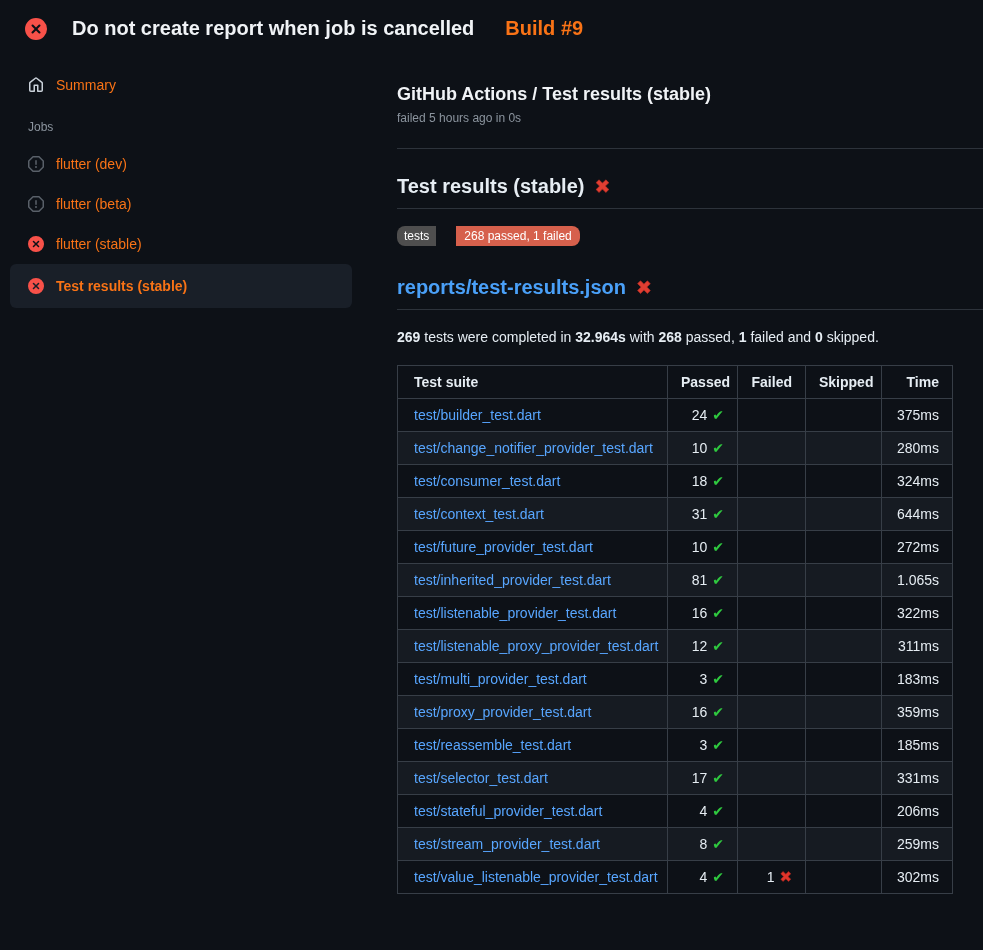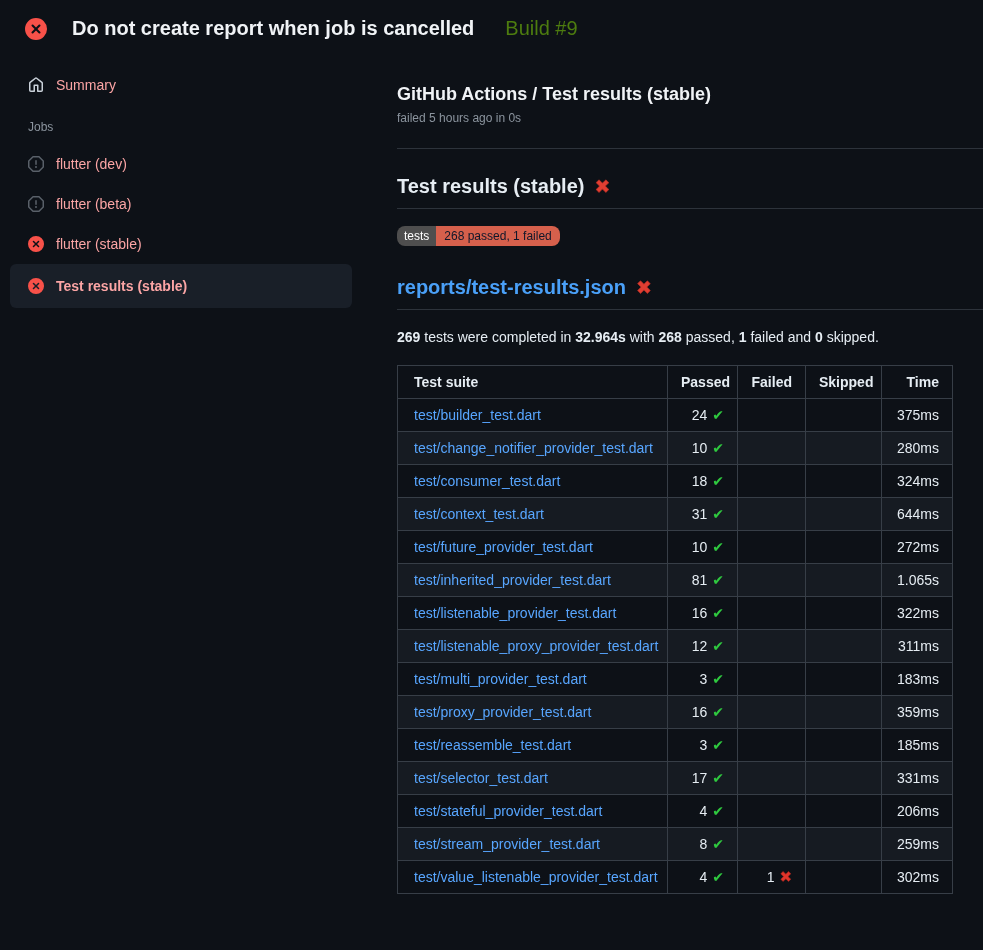--- a/index.html
+++ b/index.html
@@ -10,33 +10,33 @@
     font-family: "Liberation Sans", "DejaVu Sans", sans-serif;
     overflow: hidden;
   }
   
   .app-header {
     display: flex; align-items: center;
     padding: 17px 24px 14px 25px;
     gap: 25px;
   }
   .app-header .title { font-size: 20px; font-weight: 700; color: #f0f3f6; white-space: nowrap; }
-  .app-header .build { font-size: 20px; font-weight: 400; color: #4d7c0f; margin-left: 6px; }
+  .app-header .build { font-size: 20px; font-weight: 700; color: #f97316; margin-left: 6px; }
   .icon { display: inline-flex; align-items: center; justify-content: center; flex: none; }
 
   
   .layout { display: flex; align-items: flex-start; }
   .sidebar { width: 397px; flex: none; padding: 14px 45px 0 10px; }
   .main { flex: 1; padding-top: 30px; min-width: 0; }
 
   
   .side-item {
     display: flex; align-items: center; gap: 12px;
     padding: 0 18px; height: 36px; border-radius: 6px;
-    cursor: pointer; font-size: 14px; color: #fca5a5;
+    cursor: pointer; font-size: 14px; color: #f97316;
   }
   .summary-item { height: 34px; margin-bottom: 10px; }
   .jobs-label {
     font-size: 12px; color: #8b949e;
     padding: 0 18px; margin: 14px 0 6px 0; height: 22px;
     display: flex; align-items: center;
   }
   .job-item { height: 40px; font-weight: 500; margin-bottom: 0px; }
   .job-item.selected { background: #191f28; height: 44px; font-weight: 600; }
 
@@ -50,21 +50,21 @@
     padding-bottom: 10px; border-bottom: 1px solid #2d333b;
     display: flex; align-items: center; gap: 10px; line-height: 24px;
   }
   .x-emoji {
     color: #e13e32; font-size: 19px; font-weight: 700; line-height: 1;
     -webkit-text-stroke: 0.5px #b92e24;
   }
   .badge { display: inline-flex; margin-top: 17px; font-size: 12px; line-height: 20px;
            border-radius: 8px; overflow: hidden; }
   .badge .badge-label { padding: 0 7px; color: #ffffff; }
-  .badge .badge-value { padding: 0 8px; color: #0f172a; }
+  .badge .badge-value { padding: 0 8px; color: #ffffff; margin-left: 20px; }
 
   h2.report-title { margin-top: 29px; }
   h2.report-title a { color: #4aa0f8; text-decoration: none; cursor: pointer; }
 
   .summary-line { margin-top: 17px; font-size: 14px; color: #e6edf3; line-height: 21px; }
   .summary-line b { font-weight: 700; }
 
   
   table.results {
     margin-top: 17px; border-collapse: collapse; table-layout: fixed;

